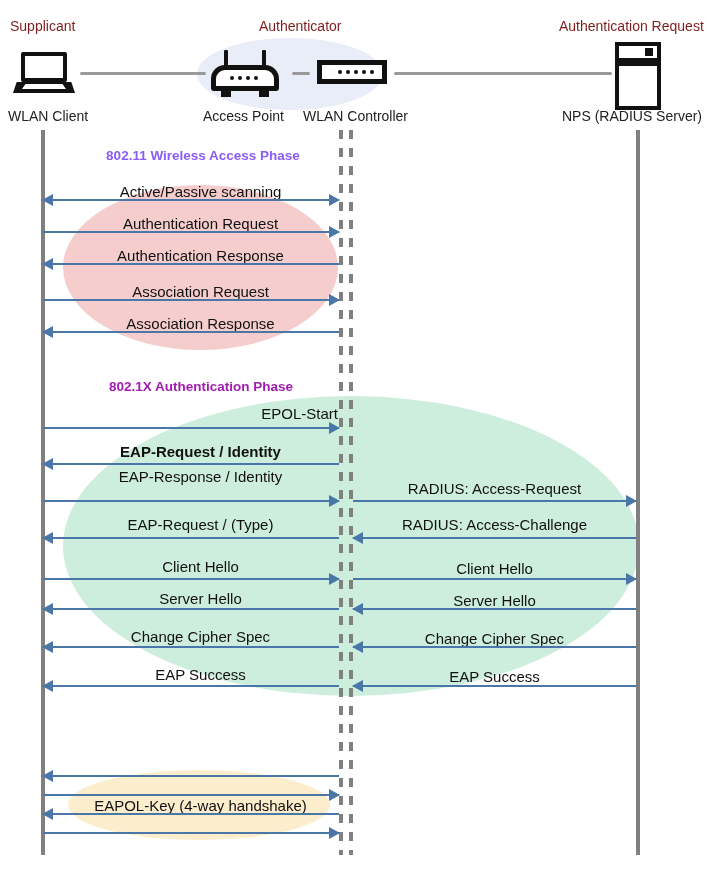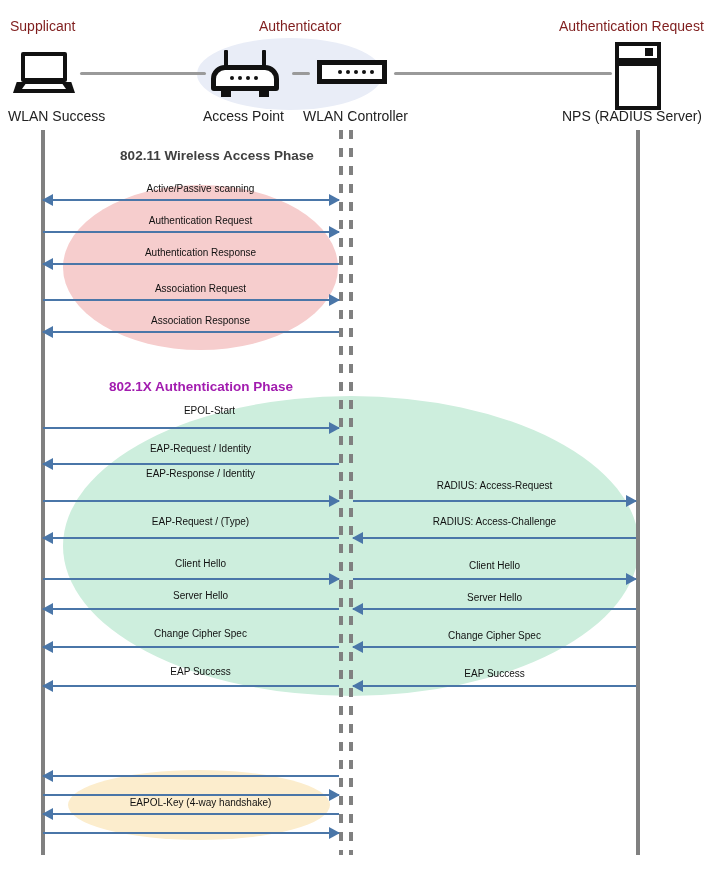--- a/index.html
+++ b/index.html
@@ -84,21 +84,21 @@
     white-space:pre-line;line-height:19px;
   }
 
   
   .arrow{position:absolute;height:2px;background:#4a76a8;}
   .arrow .head{position:absolute;top:-5px;width:0;height:0;}
   .arrow .head.r{right:-1px;border-top:6px solid transparent;border-bottom:6px solid transparent;border-left:11px solid #4a76a8;}
   .arrow .head.l{left:-1px;border-top:6px solid transparent;border-bottom:6px solid transparent;border-right:11px solid #4a76a8;}
 
   .msg{
-    position:absolute;font-size:10px;color:#111;text-align:center;
+    position:absolute;font-size:15px;color:#111;text-align:center;
     white-space:nowrap;
   }
 </style>
 </head>
 <body>
 
 <div id="stage">
 
   <div class="auth-blob"></div>
 
@@ -140,35 +140,35 @@
         <span class="dot"></span>
     </div>
   </div>
 
   <div class="icon" style="left:615px;top:42px;width:46px;height:68px;">
     <div class="srv-top"></div>
     <div class="srv-led"></div>
     <div class="srv-bot"></div>
   </div>
 
-  <div class="foot-label" style="left:8px;top:108px;">WLAN Success</div>
+  <div class="foot-label" style="left:8px;top:108px;">WLAN Client</div>
   <div class="foot-label" style="left:203px;top:108px;">Access Point</div>
   <div class="foot-label" style="left:303px;top:108px;">WLAN Controller</div>
   <div class="foot-label" style="left:562px;top:108px;">NPS (RADIUS Server)</div>
 
   <div class="phase-blob blob-red" style="left:63px;top:185px;width:275px;height:165px;"></div>
   <div class="phase-blob blob-green" style="left:63px;top:396px;width:576px;height:300px;"></div>
   <div class="phase-blob blob-orange" style="left:68px;top:770px;width:262px;height:70px;"></div>
 
   <div class="lifeline" style="left:41px;top:130px;height:725px;"></div>
   <div class="lifeline-dashed" style="left:339px;top:130px;height:725px;"></div>
   <div class="lifeline-dashed" style="left:349px;top:130px;height:725px;"></div>
   <div class="lifeline" style="left:636px;top:130px;height:725px;"></div>
 
-  <div class="phase-title" style="left:76px;top:146px;width:282px;color:#404040;">802.11 Wireless Access Phase</div>
+  <div class="phase-title" style="left:62px;top:146px;width:282px;color:#8b5cf6;">802.11 Wireless Access Phase</div>
 
   <div class="msg" style="left:63px;top:183px;width:275px;">Active/Passive scanning</div>
   <div class="arrow" style="left:43px;top:199px;width:296px;">
     <span class="head l"></span>
       <span class="head r"></span>
   </div>
 
   <div class="msg" style="left:63px;top:215px;width:275px;text-align:center;">Authentication Request</div>
   <div class="arrow" style="left:43px;top:231px;width:296px;">
     <span class="head r"></span>
@@ -184,26 +184,26 @@
     <span class="head r"></span>
   </div>
 
   <div class="msg" style="left:63px;top:315px;width:275px;">Association Response</div>
   <div class="arrow" style="left:43px;top:331px;width:296px;">
     <span class="head l"></span>
   </div>
 
   <div class="phase-title" style="left:60px;top:377px;width:282px;color:#a21caf;">802.1X Authentication Phase</div>
 
-  <div class="msg" style="left:72px;top:405px;width:275px;">EPOL-Start</div>
+  <div class="msg" style="left:63px;top:405px;width:275px;text-align:right;">EPOL-Start</div>
   <div class="arrow" style="left:43px;top:427px;width:296px;">
     <span class="head r"></span>
   </div>
 
-  <div class="msg" style="left:63px;top:443px;width:275px;">EAP-Request / Identity</div>
+  <div class="msg" style="left:63px;top:443px;width:275px;font-weight:bold;">EAP-Request / Identity</div>
   <div class="arrow" style="left:43px;top:463px;width:296px;">
     <span class="head l"></span>
   </div>
 
   <div class="msg" style="left:63px;top:468px;width:275px;">EAP-Response / Identity</div>
   <div class="arrow" style="left:43px;top:500px;width:296px;">
     <span class="head r"></span>
   </div>
   <div class="msg" style="left:353px;top:480px;width:283px;">RADIUS: Access-Request</div>
   <div class="arrow" style="left:353px;top:500px;width:283px;">

